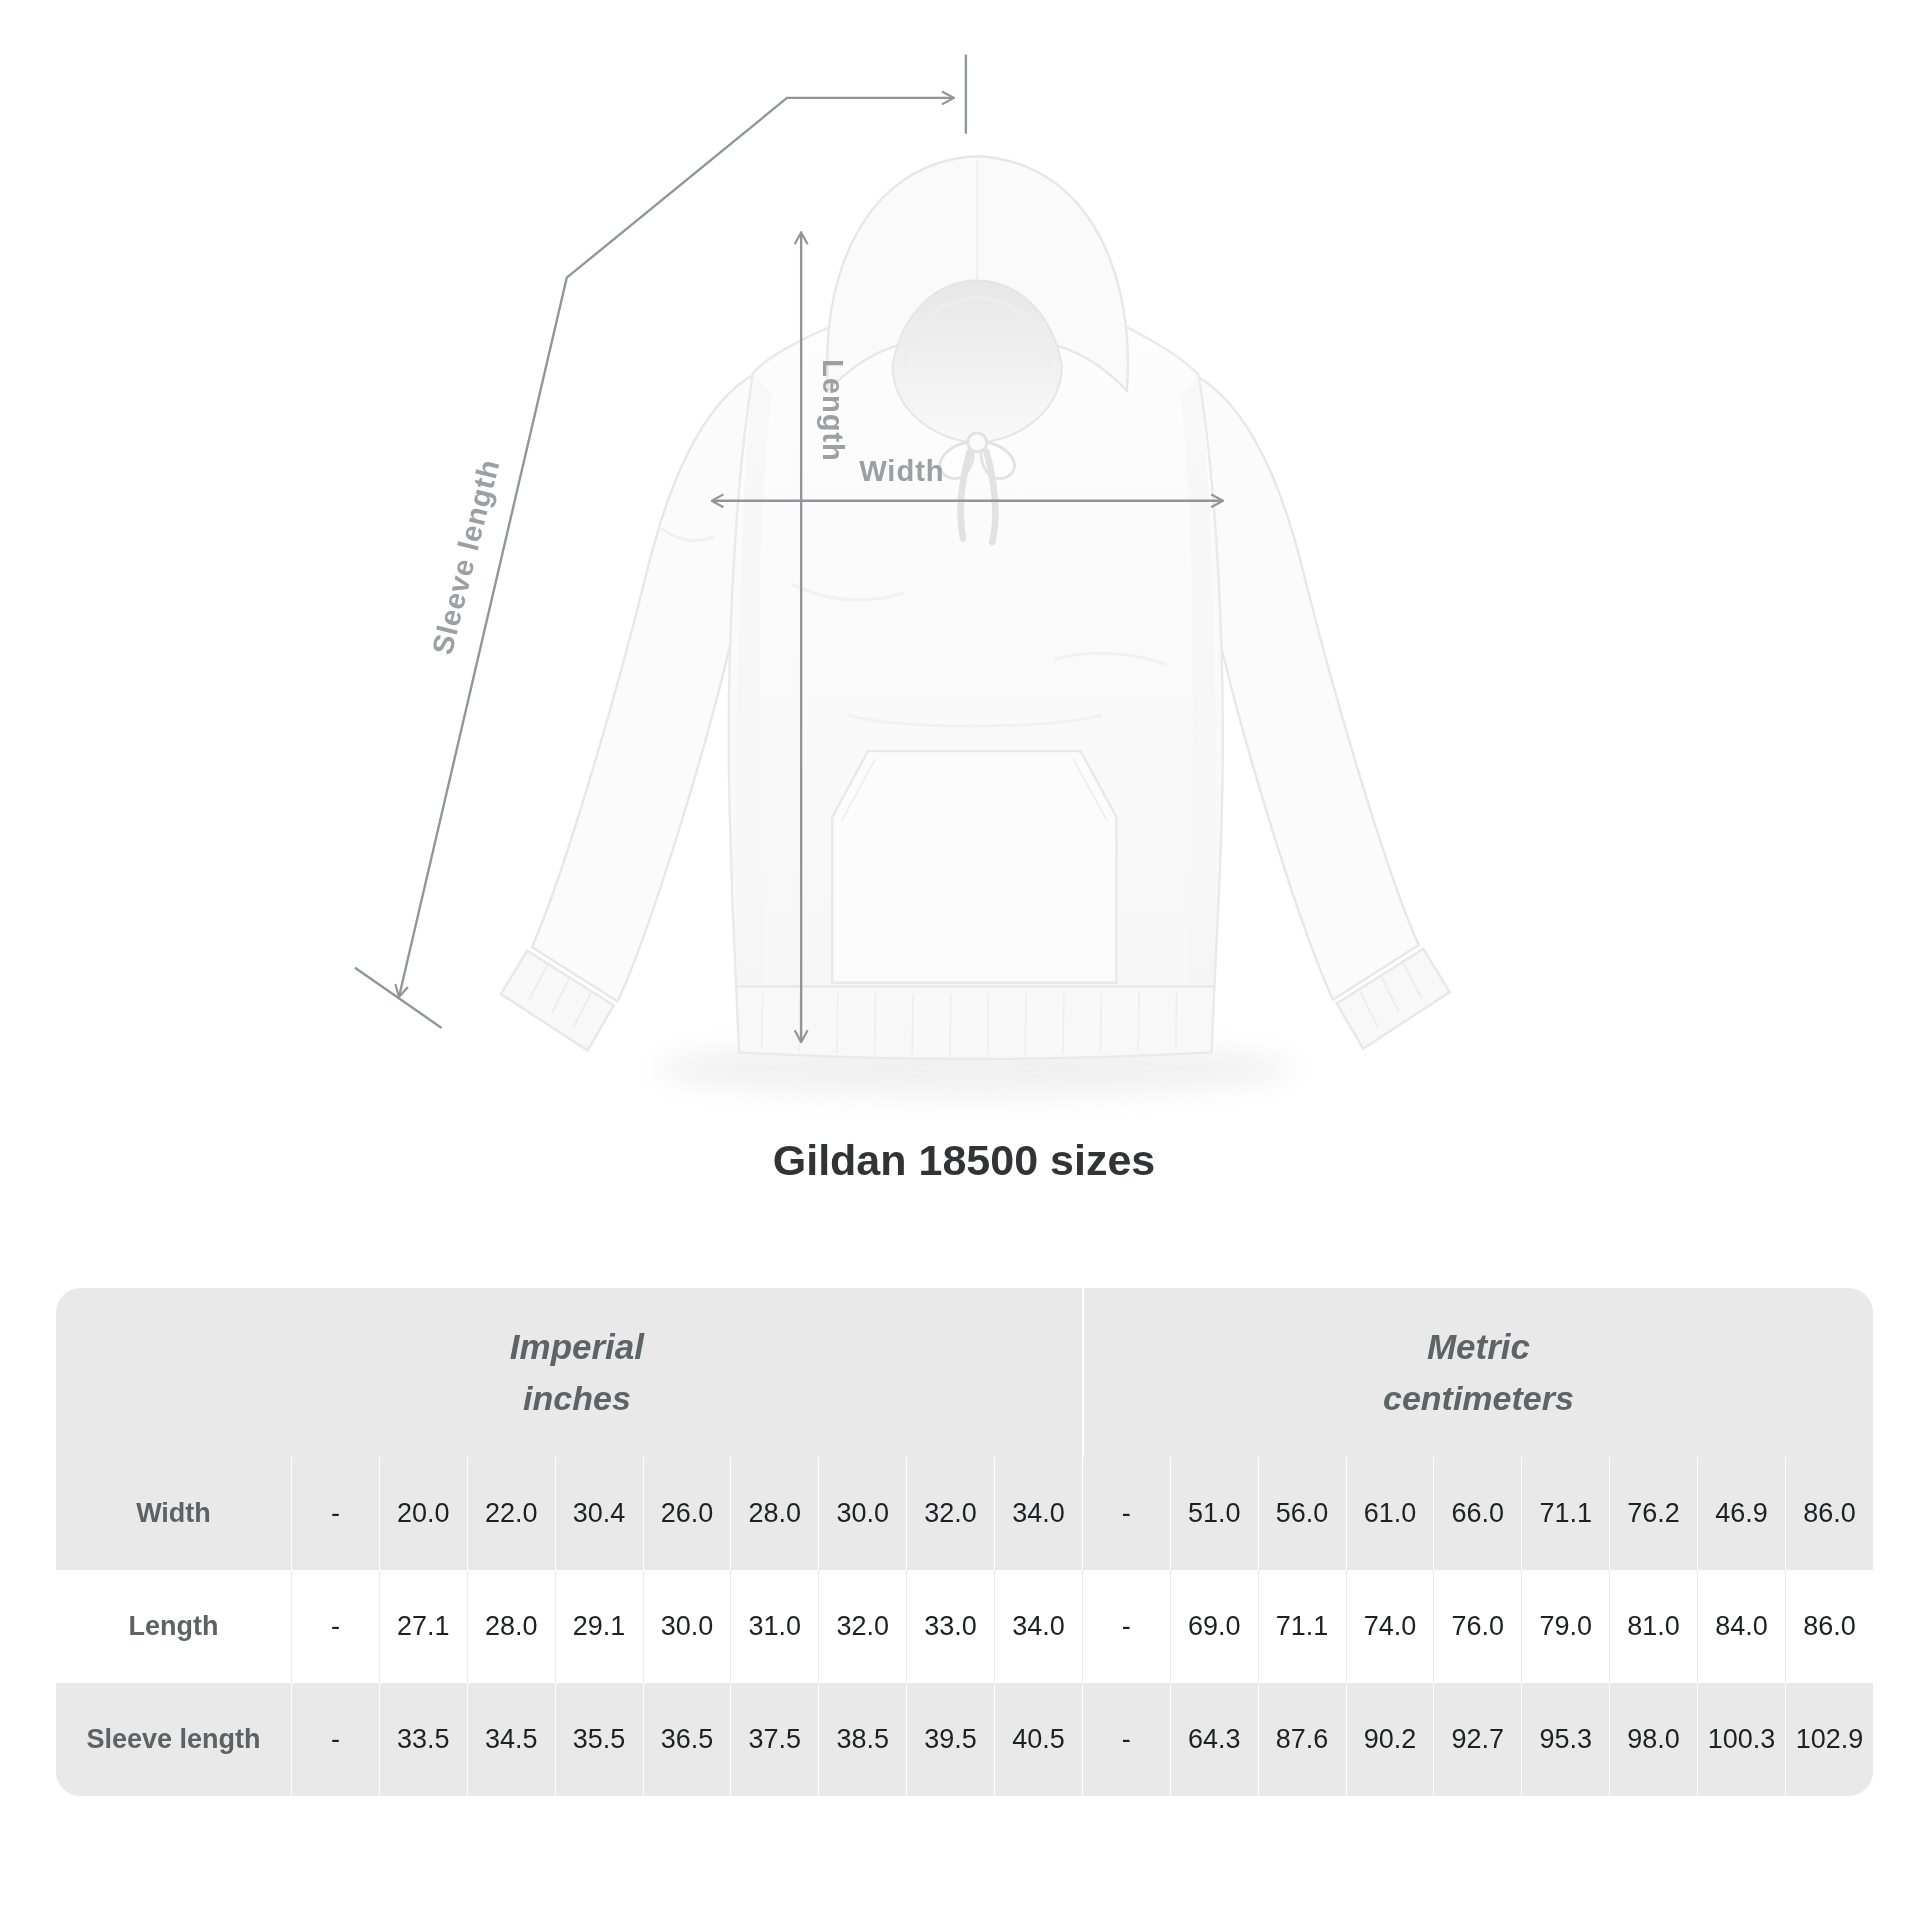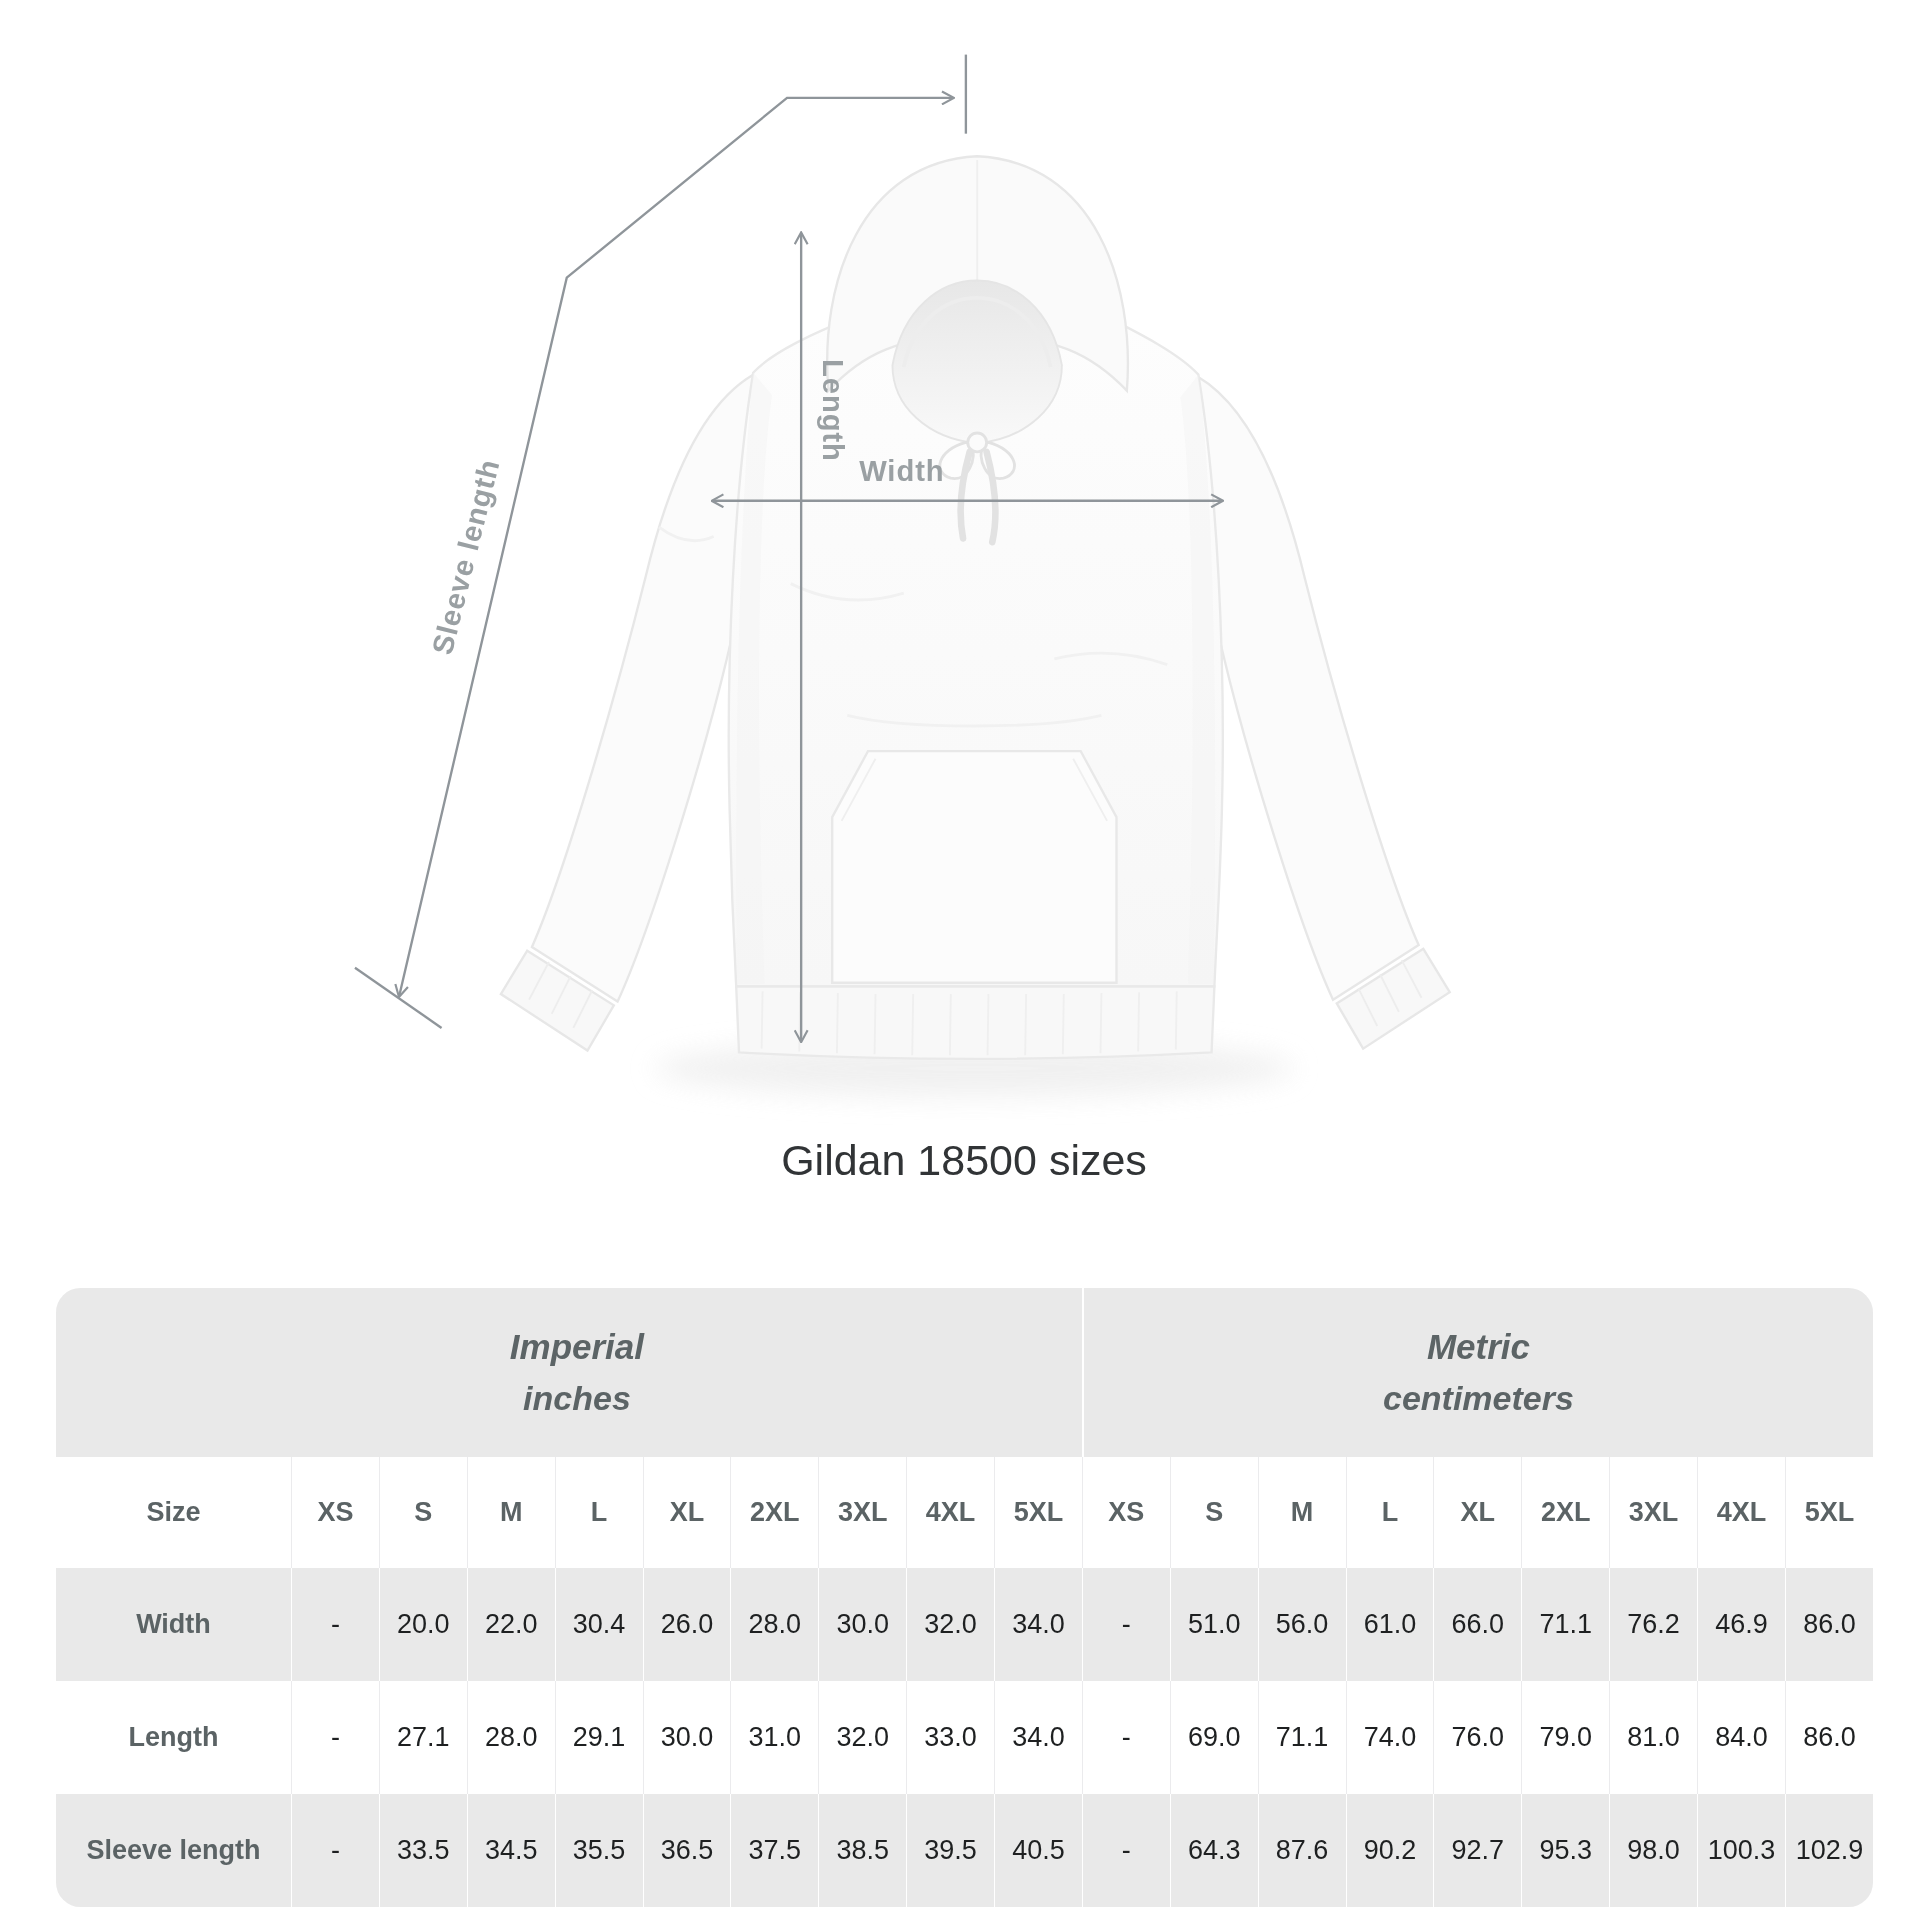--- a/index.html
+++ b/index.html
@@ -3,21 +3,21 @@
 <meta charset="utf-8">
 <style>
   html,body{margin:0;padding:0;background:#ffffff;}
   .page{position:relative;width:1928px;height:1928px;background:#ffffff;overflow:hidden;
         font-family:"Liberation Sans", sans-serif;}
   .diagram{position:absolute;left:0;top:0;width:1928px;height:1139px;}
   .diagram svg{display:block;}
   .mlabel{font-family:"Liberation Sans",sans-serif;font-weight:bold;font-size:31px;
           fill:#9aa0a3;letter-spacing:1px;}
   .title{position:absolute;left:0;top:1136px;width:1928px;text-align:center;
-         font-size:43px;font-weight:normal;color:#313436;}
+         font-size:43px;font-weight:bold;color:#313436;}
   .subtitle{position:absolute;left:0;top:1209px;width:1928px;text-align:center;
             font-size:28px;font-style:italic;color:#4e5153;}
   table.size-table{position:absolute;left:56px;top:1288px;width:1817px;
                    border-collapse:separate;border-spacing:0;table-layout:fixed;}
   table.size-table col.lbl{width:235px;}
   .size-table th,.size-table td{padding:0;text-align:center;vertical-align:middle;
                    font-family:"Liberation Sans",sans-serif;}
   tr.unit-row th{height:169px;background:#e9e9e9;vertical-align:middle;}
   th.unit-left{border-radius:24.5px 0 0 0;padding-left:16px;}
   th.unit-right{border-radius:0 24.5px 0 0;border-left:2.8px solid #ffffff;}
@@ -145,41 +145,20 @@
       <tr class="unit-row">
         <th class="unit-left" colspan="10">
           <div class="unit-title">Imperial</div>
           <div class="unit-sub">inches</div>
         </th>
         <th class="unit-right" colspan="9">
           <div class="unit-title">Metric</div>
           <div class="unit-sub">centimeters</div>
         </th>
       </tr>
-      <tr class="size-row">
-        <th>Size</th>
-        <th>XS</th>
-        <th>S</th>
-        <th>M</th>
-        <th>L</th>
-        <th>XL</th>
-        <th>2XL</th>
-        <th>3XL</th>
-        <th>4XL</th>
-        <th>5XL</th>
-        <th>XS</th>
-        <th>S</th>
-        <th>M</th>
-        <th>L</th>
-        <th>XL</th>
-        <th>2XL</th>
-        <th>3XL</th>
-        <th>4XL</th>
-        <th>5XL</th>
-      </tr>
     </thead>
     <tbody>
       <tr class="r-gray">
         <th>Width</th>
         <td>-</td>
         <td>20.0</td>
         <td>22.0</td>
         <td>30.4</td>
         <td>26.0</td>
         <td>28.0</td>

